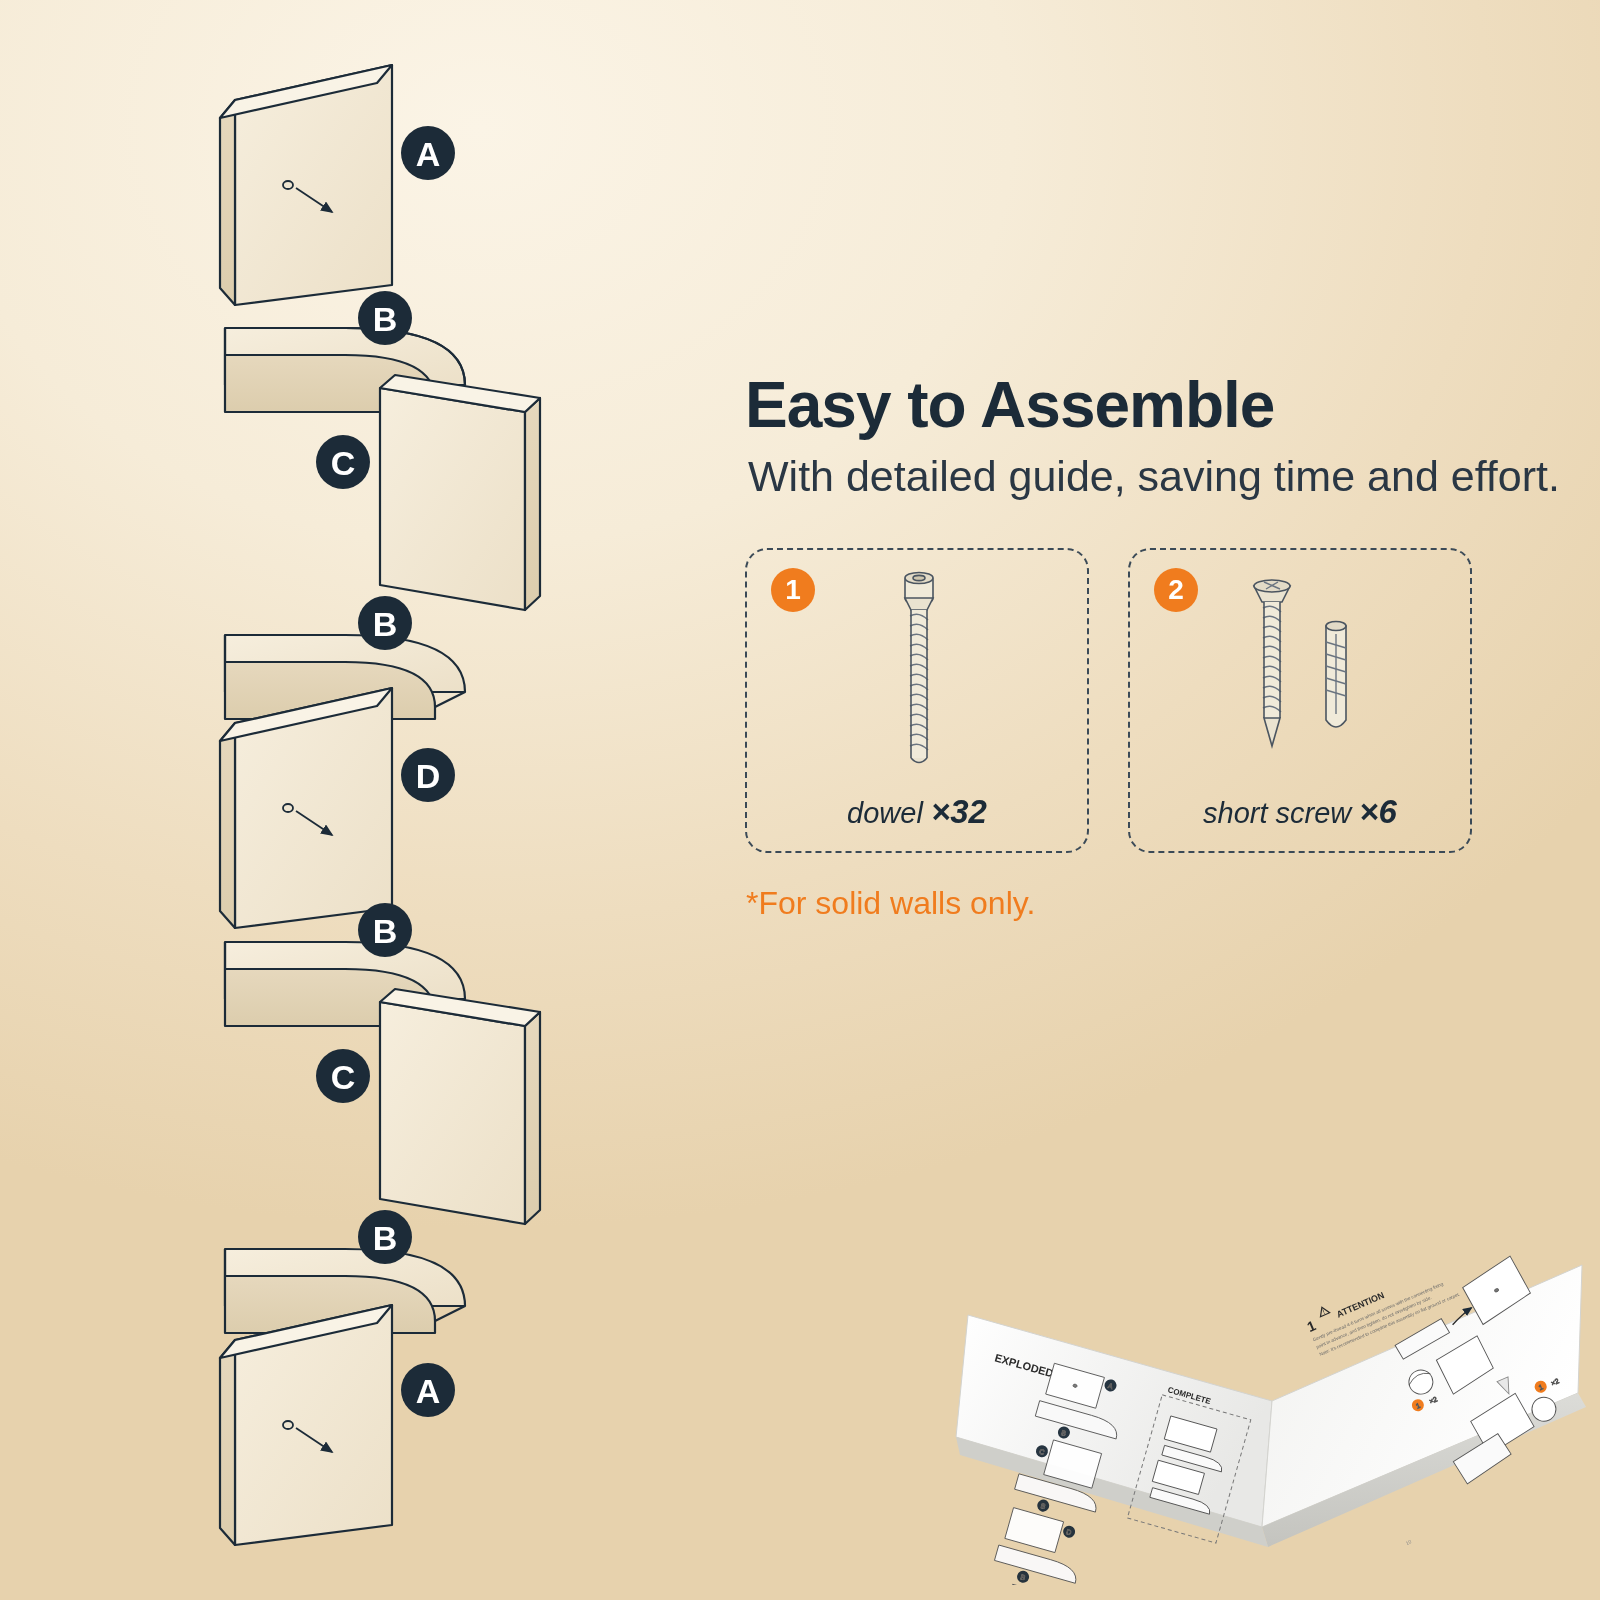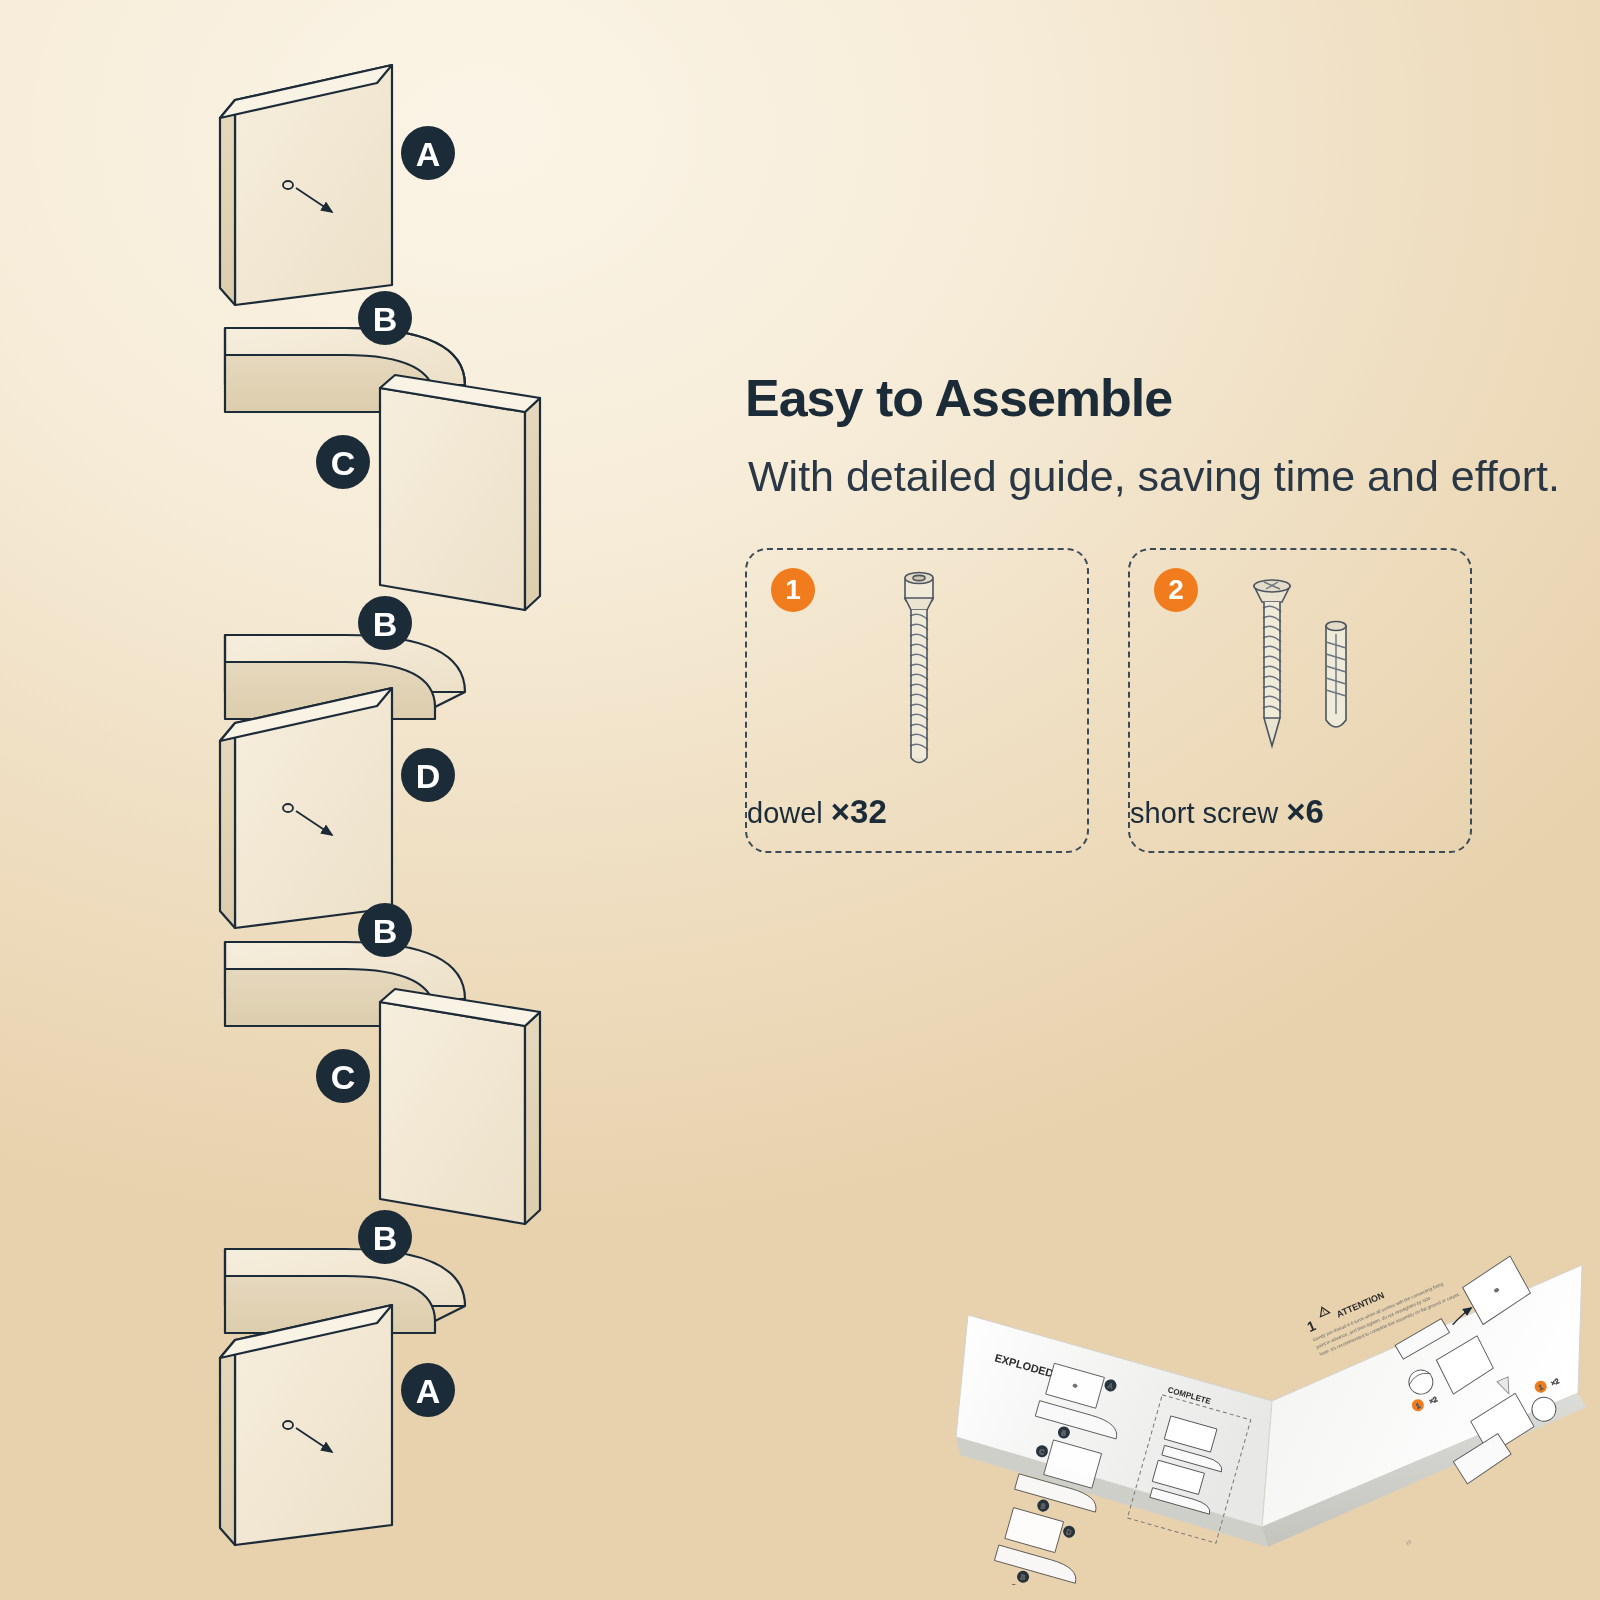--- a/index.html
+++ b/index.html
@@ -36,21 +36,21 @@
     font-size: 34px;
     font-weight: bold;
     fill: #ffffff;
   }
 
   
   .headline {
     position: absolute;
     left: 745px;
     top: 368px;
-    font-size: 52px;
+    font-size: 64px;
     font-weight: bold;
     color: #1c2b38;
     letter-spacing: -1px;
     white-space: nowrap;
   }
   .subhead {
     position: absolute;
     left: 748px;
     top: 452px;
     font-size: 43px;
@@ -96,22 +96,24 @@
     position: absolute;
     left: 0;
     top: 18px;
     width: 100%;
     height: 210px;
   }
   .card-caption {
     position: absolute;
     bottom: 20px;
     width: 100%;
+    text-align: center;
     font-size: 29px;
     color: #1c2b38;
+    font-style: italic;
   }
   .card-caption b {
     font-size: 33px;
     font-weight: bold;
   }
 
   .note {
     position: absolute;
     left: 746px;
     top: 885px;
@@ -328,20 +330,21 @@
           </g>
         </svg>
       </div>
       <div class="card-caption">
         <span>short screw</span>
         <b>×6</b>
       </div>
     </div>
   </div>
 
+  <div class="note">*For solid walls only.</div>
 
   <div class="booklet">
     <svg width="640" height="470" viewBox="0 0 640 470" xmlns="http://www.w3.org/2000/svg">
       <defs>
         <linearGradient id="pageL" x1="0" y1="0" x2="1" y2="0.4">
           <stop offset="0%" stop-color="#ffffff"></stop>
           <stop offset="100%" stop-color="#e8e8e6"></stop>
         </linearGradient>
         <linearGradient id="pageR" x1="0" y1="0" x2="1" y2="0.4">
           <stop offset="0%" stop-color="#f2f2f0"></stop>

